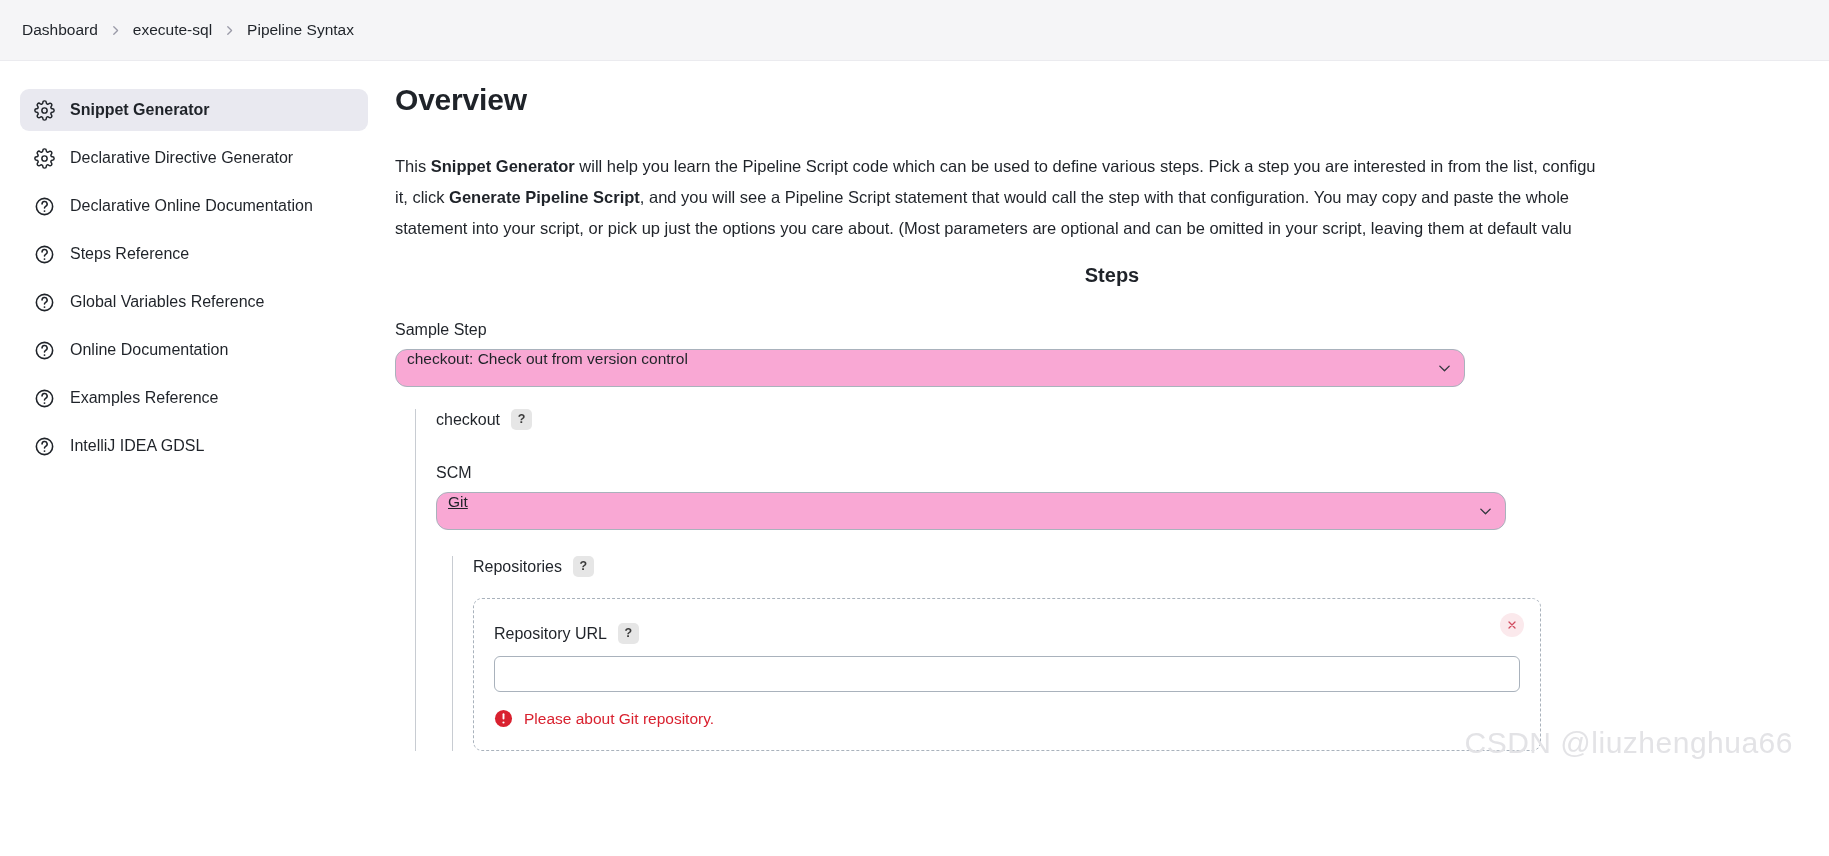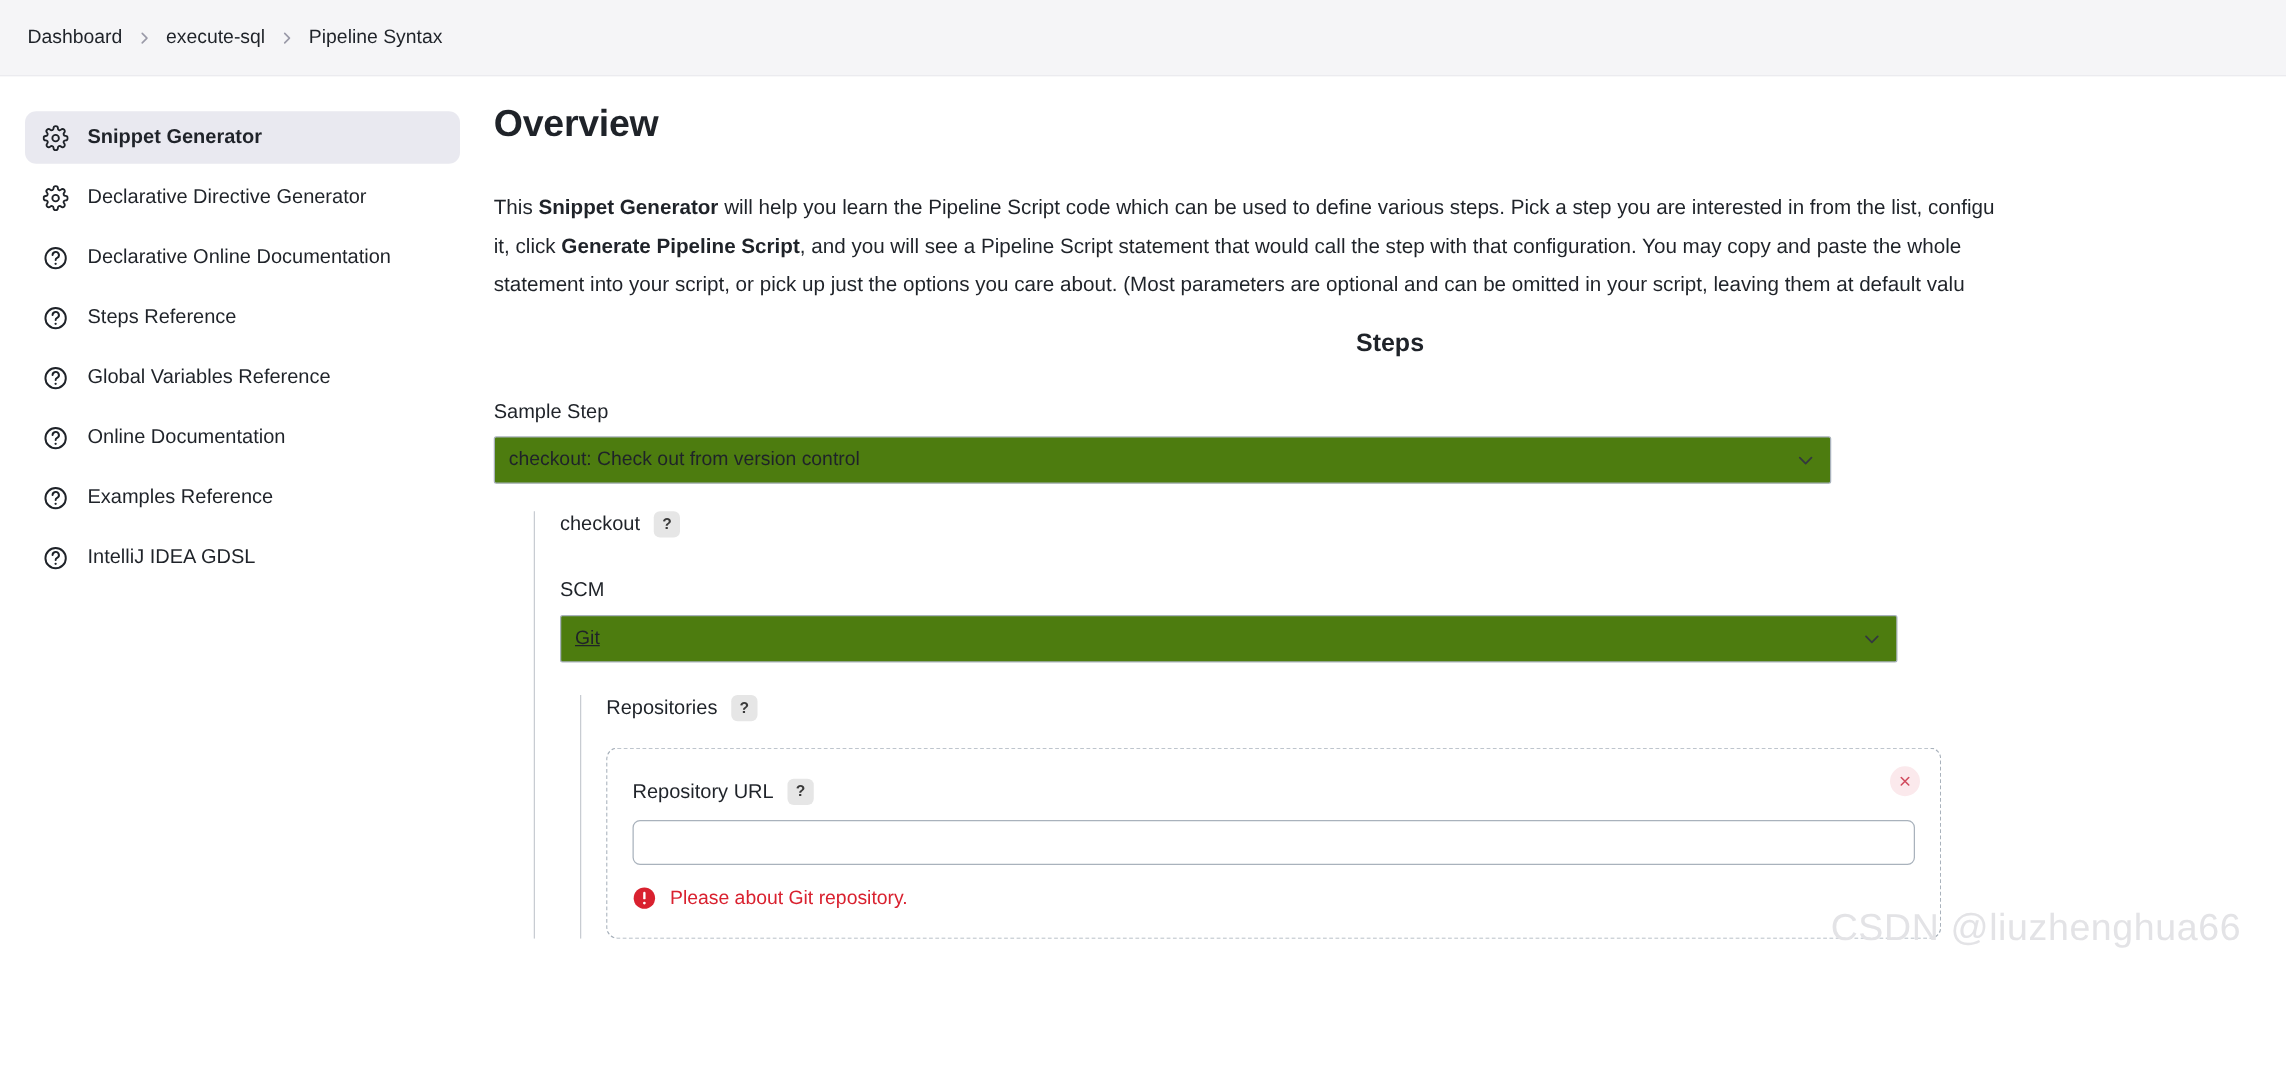--- a/index.html
+++ b/index.html
@@ -108,42 +108,41 @@
     font-size: 16px;
     margin: 34px 0 10px 0;
     color: #1f2329;
   }
 
   
   .select-box {
     position: relative;
     height: 38px;
     border: 1px solid #a9b2bc;
-    border-radius: 2px;
-    background: #4d7c0f;
-    display: flex;
-    align-items: center;
+    border-radius: 12px;
+    background: #f9a8d4;
+    display: flex;
     padding: 0 34px 0 11px;
     font-size: 15.5px;
     color: #1f2329;
     cursor: pointer;
   }
   .select-box .chev {
     position: absolute;
     right: 12px; top: 50%;
     transform: translateY(-50%);
     display: flex;
   }
   #sample-step-select { width: 1070px; }
 
   
   .nest {
     border-left: 1px solid #c8ccd2;
     padding-left: 20px;
-    margin-left: 32px;
+    margin-left: 20px;
     margin-top: 22px;
   }
   .nest-2 {
     border-left: 1px solid #c8ccd2;
     padding-left: 20px;
     margin-left: 16px;
     margin-top: 26px;
   }
   .block-head {
     display: flex;

